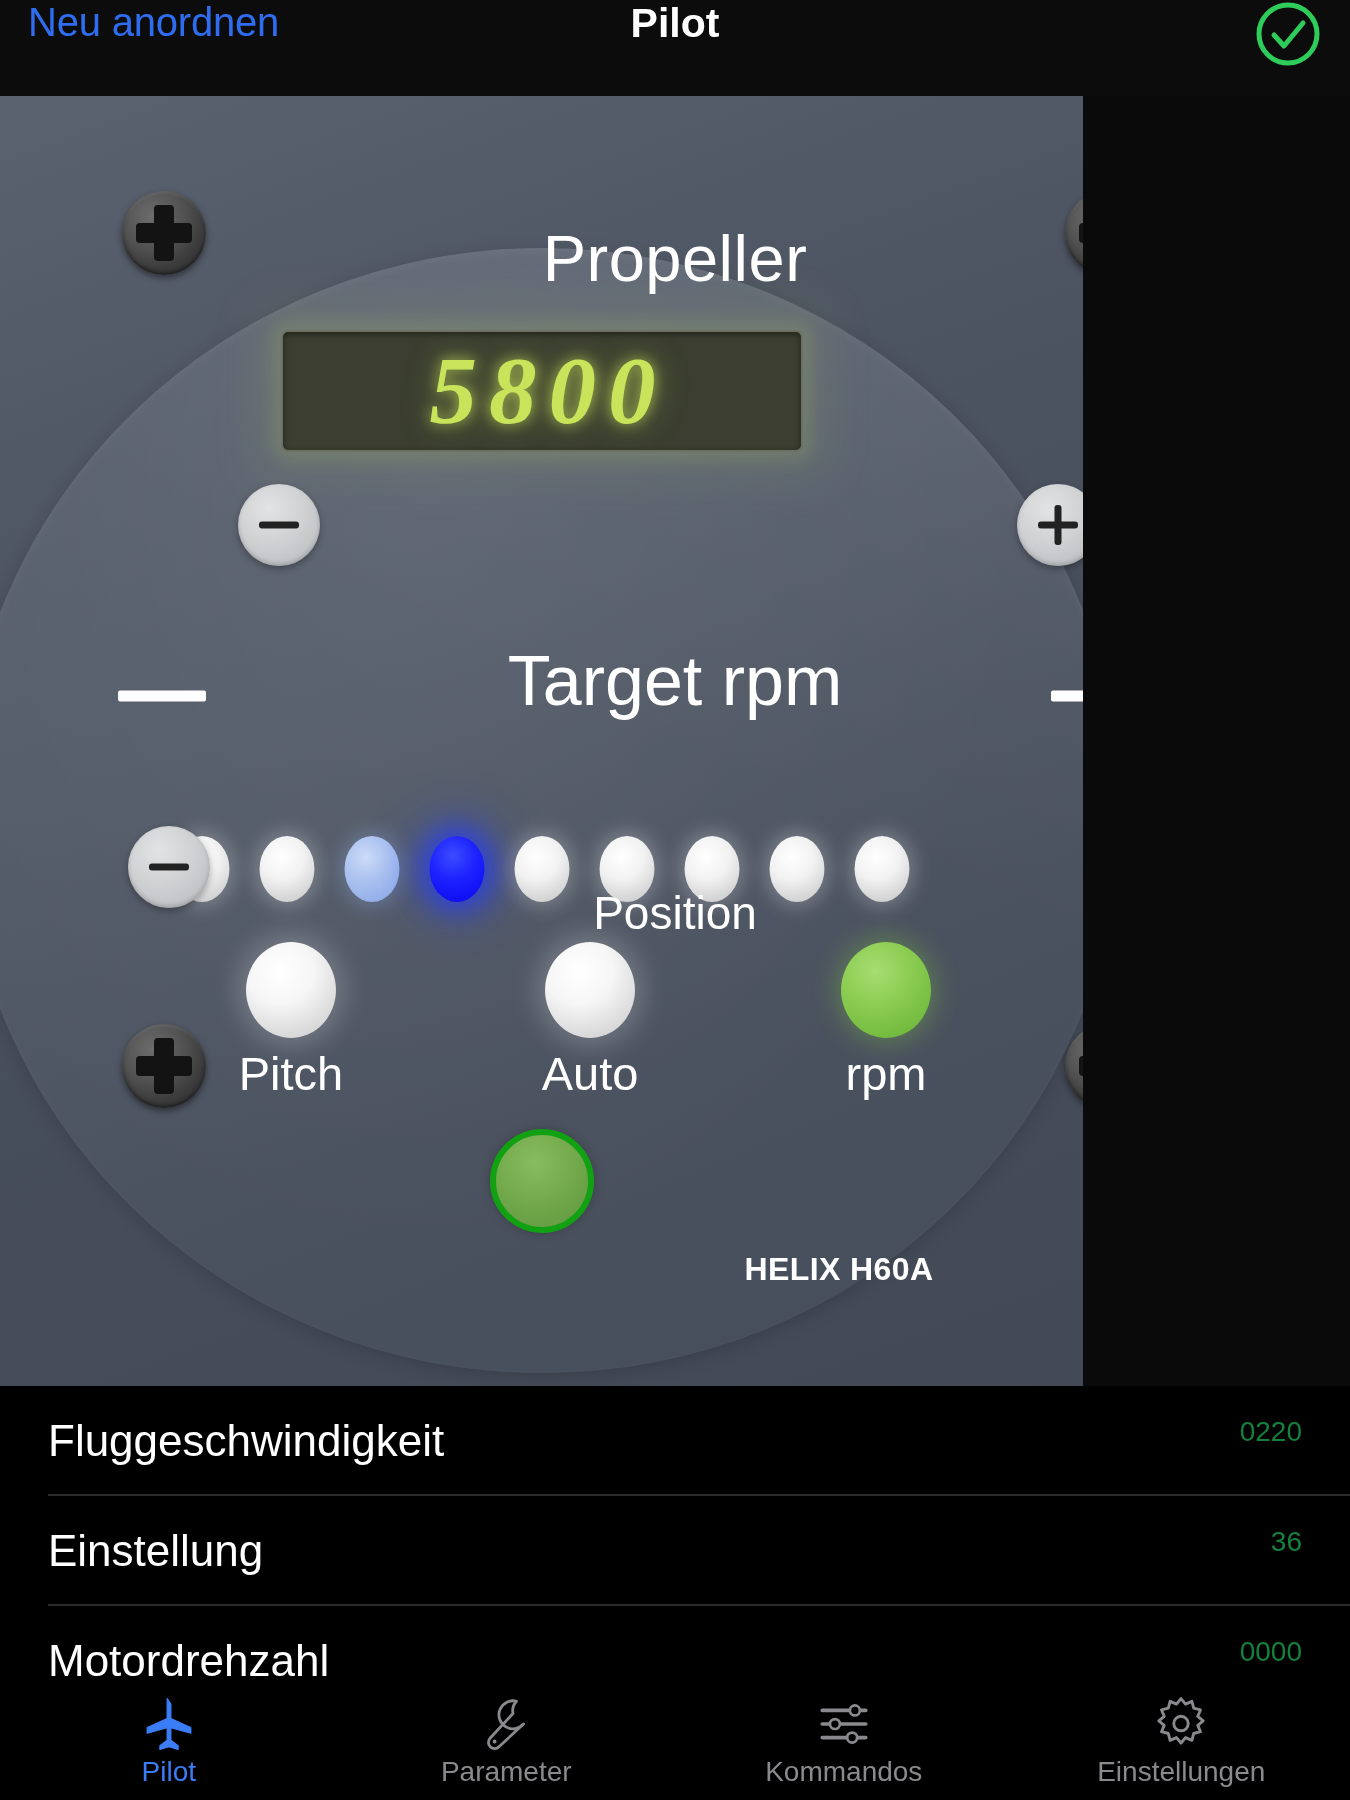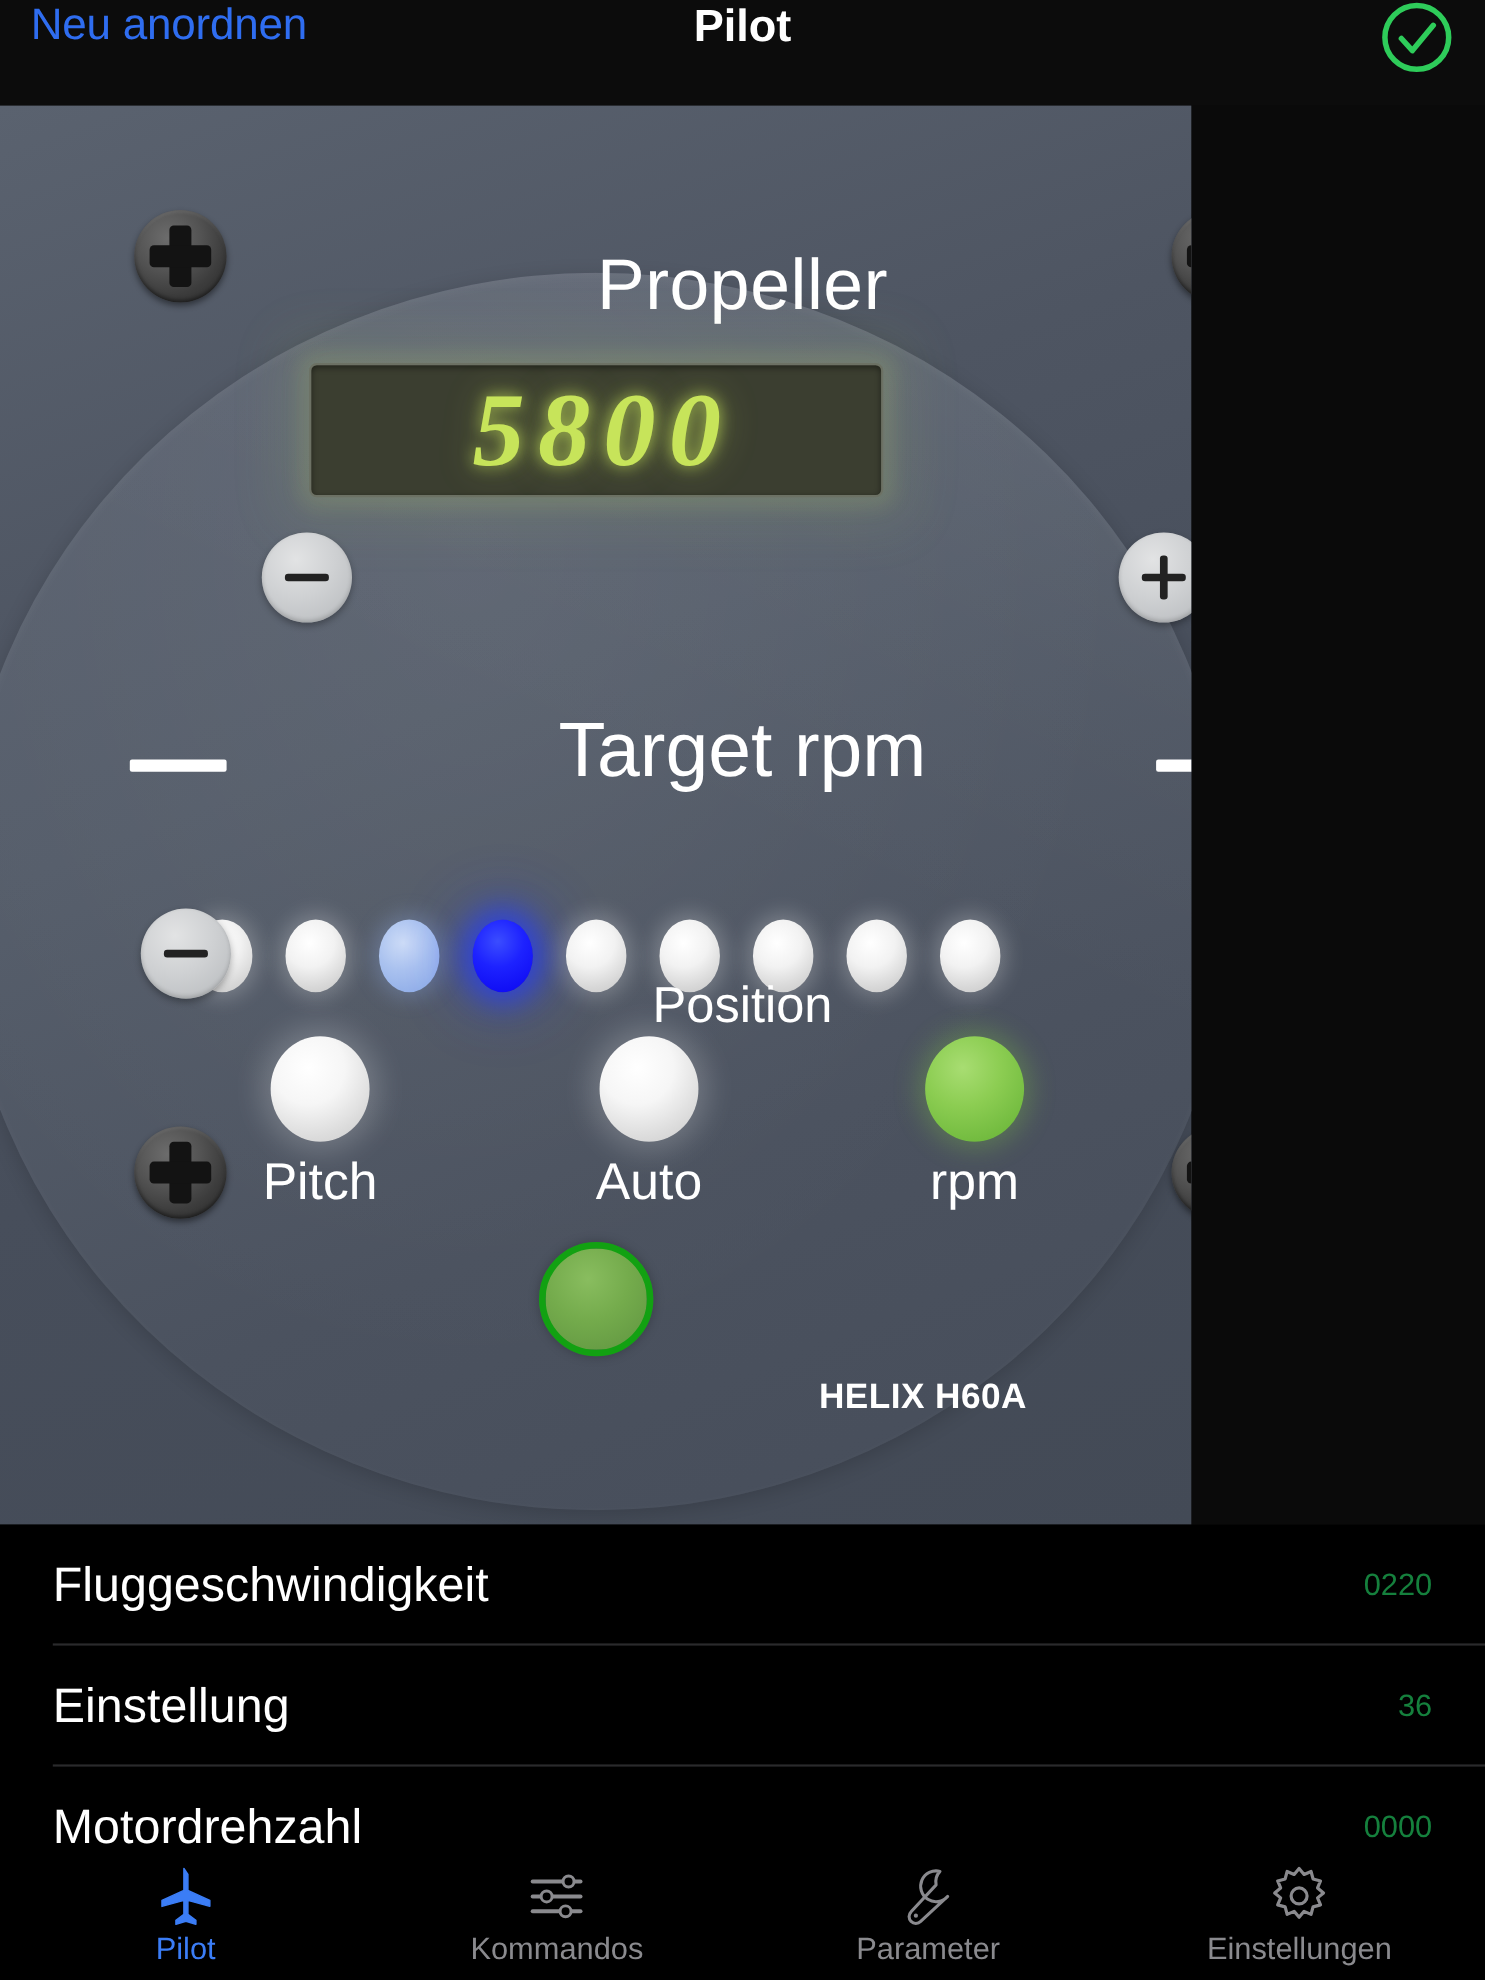--- a/index.html
+++ b/index.html
@@ -180,21 +180,21 @@
     transform:translateX(-50%);
   }
 
   
   .list{
     position:absolute; top:1386px; left:0; width:1350px; height:302px;
     background:#000;
   }
   .row{
     position:relative; height:auto; padding:30px 48px 28px 48px;
-    display:flex; align-items:center; justify-content:space-between;
+    display:flex; justify-content:space-between;
     cursor:pointer;
   }
   .row .rlabel{ color:#fff; font-size:44px; }
   .row .rvalue{ color:#15803d; font-size:28px; }
   .divider{ height:2px; background:#2a2a2c; margin-left:48px; }
 
   
   .tabbar{
     position:absolute; bottom:0; left:0; width:1350px; height:112px;
     background:#000; display:flex; align-items:flex-start; padding-top:6px;
@@ -316,48 +316,48 @@
 
   <div class="tabbar">
 
     <div class="tab active">
       <div class="ticon">
         <svg width="58" height="58" viewBox="0 0 64 64">
           <path d="M30 4 L34 10 L34 26 L56 36 L56 42 L34 36 L34 50 L42 56 L42 60 L32 57 L22 60 L22 56 L30 50 L30 36 L8 42 L8 36 L30 26 Z" fill="#3b7df6" stroke="#3b7df6" stroke-width="1.5" stroke-linejoin="round"></path>
         </svg>
       </div>
       <div class="tlabel">Pilot</div>
+    </div>
+
+    <div class="tab">
+      <div class="ticon">
+        <svg width="56" height="56" viewBox="0 0 64 64">
+          <path d="M44 6 a16 16 0 1 0 8 26 L24 58 a7 7 0 0 1 -10 -10 L40 20 a16 16 0 0 1 4 -14 Z" fill="none" stroke="#8a8a8e" stroke-width="3.2" stroke-linejoin="round"></path>
+          <circle cx="19" cy="52" r="2.2" fill="#8a8a8e"></circle>
+        </svg>
+      </div>
+      <div class="tlabel">Parameter</div>
     </div>
 
     <div class="tab">
       <div class="ticon">
         <svg width="58" height="58" viewBox="0 0 64 64">
           <line x1="8" y1="17" x2="56" y2="17" stroke="#8a8a8e" stroke-width="4" stroke-linecap="round"></line>
           <line x1="8" y1="32" x2="56" y2="32" stroke="#8a8a8e" stroke-width="4" stroke-linecap="round"></line>
           <line x1="8" y1="47" x2="56" y2="47" stroke="#8a8a8e" stroke-width="4" stroke-linecap="round"></line>
           <circle cx="44" cy="17" r="5.5" fill="#000" stroke="#8a8a8e" stroke-width="3"></circle>
           <circle cx="22" cy="32" r="5.5" fill="#000" stroke="#8a8a8e" stroke-width="3"></circle>
           <circle cx="41" cy="47" r="5.5" fill="#000" stroke="#8a8a8e" stroke-width="3"></circle>
         </svg>
       </div>
       <div class="tlabel">Kommandos</div>
     </div>
 
     <div class="tab">
       <div class="ticon">
-        <svg width="56" height="56" viewBox="0 0 64 64">
-          <path d="M44 6 a16 16 0 1 0 8 26 L24 58 a7 7 0 0 1 -10 -10 L40 20 a16 16 0 0 1 4 -14 Z" fill="none" stroke="#8a8a8e" stroke-width="3.2" stroke-linejoin="round"></path>
-          <circle cx="19" cy="52" r="2.2" fill="#8a8a8e"></circle>
-        </svg>
-      </div>
-      <div class="tlabel">Parameter</div>
-    </div>
-
-    <div class="tab">
-      <div class="ticon">
         <svg width="58" height="58" viewBox="0 0 64 64">
           <path d="M32 4 l5 6 7 -3 2 7.5 7.5 2 -3 7 6 5 -6 5 3 7 -7.5 2 -2 7.5 -7 -3 -5 6 -5 -6 -7 3 -2 -7.5 -7.5 -2 3 -7 -6 -5 6 -5 -3 -7 7.5 -2 2 -7.5 7 3 Z" fill="none" stroke="#8a8a8e" stroke-width="3.2" stroke-linejoin="round"></path>
           <circle cx="32" cy="31.5" r="8" fill="none" stroke="#8a8a8e" stroke-width="3.2"></circle>
         </svg>
       </div>
       <div class="tlabel">Einstellungen</div>
     </div>
 
   </div>
 </div>

